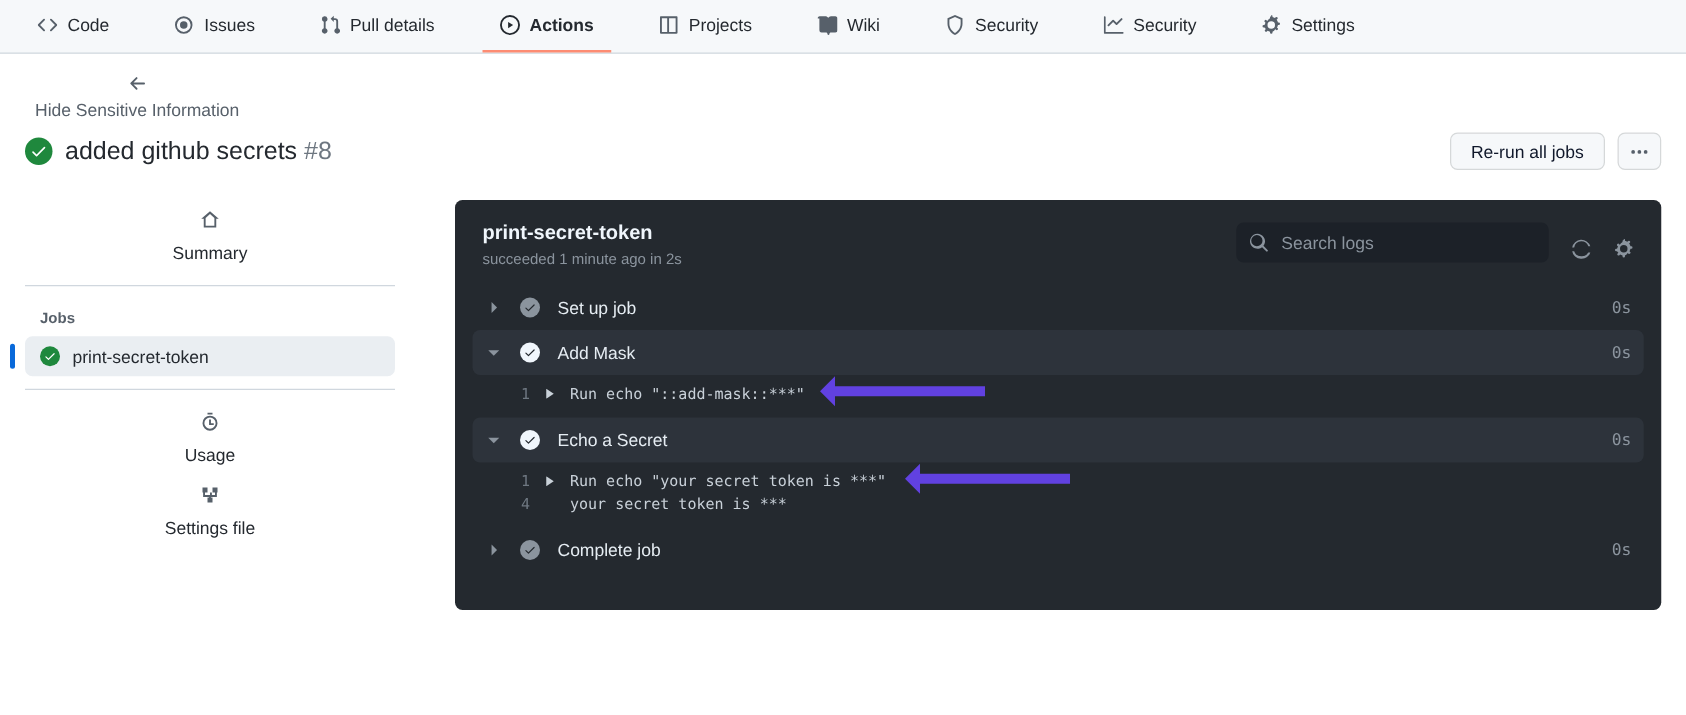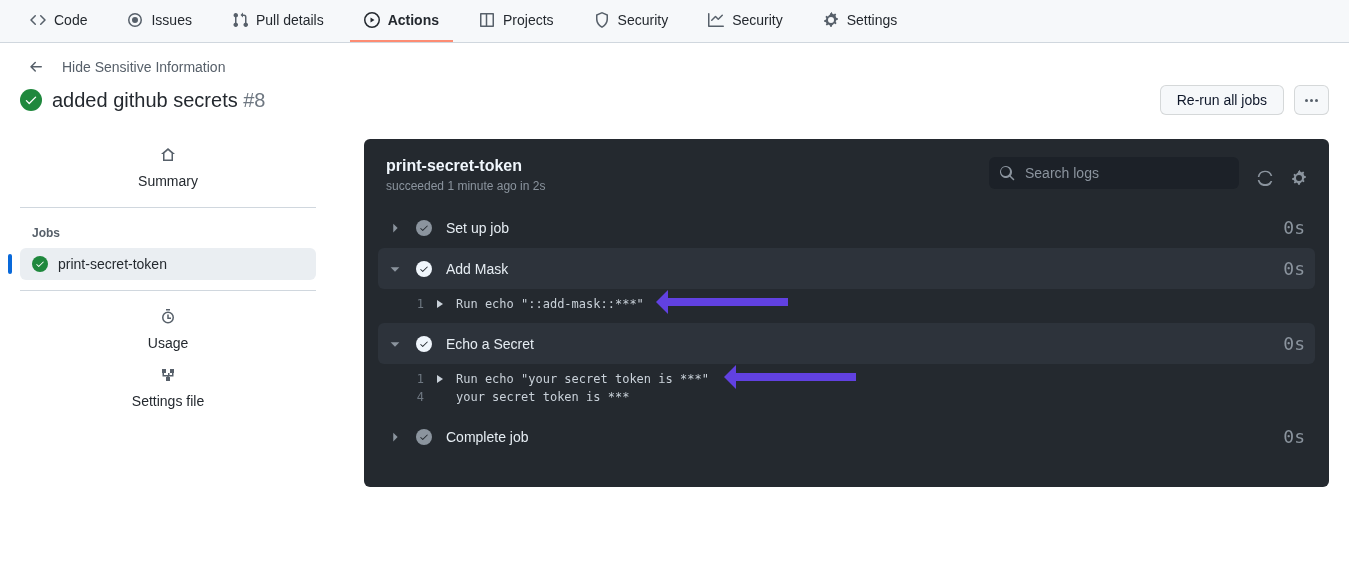--- a/index.html
+++ b/index.html
@@ -1,23 +1,23 @@
 <!DOCTYPE html>
 <html><head>
 <meta charset="utf-8">
 <style>
 * { margin: 0; padding: 0; box-sizing: border-box; }
 body { font-family: -apple-system, BlinkMacSystemFont, "Segoe UI", Helvetica, Arial, sans-serif; font-size: 14px; color: #24292f; background: #ffffff; }
-.repo-nav { background: #f6f8fa; border-bottom: 1px solid #d0d7de; padding: 0 16px; display: flex; gap: 12px; }
+.repo-nav { background: #f6f8fa; border-bottom: 1px solid #d0d7de; padding: 0 16px; display: flex; gap: 24px; }
 .repo-nav-item { display: flex; align-items: center; gap: 8px; padding: 12px 14px; color: #24292f; font-size: 14px; cursor: pointer; border-bottom: 2px solid transparent; }
 .repo-nav-item.active { border-bottom-color: #fd8c73; font-weight: 600; }
 .repo-nav-item svg { width: 16px; height: 16px; fill: #57606a; }
 .repo-nav-item.active svg { fill: #24292f; }
 .page { padding: 16px 20px 16px 20px; }
-.back-link { display: inline-flex; align-items: center; gap: 18px; color: #57606a; font-size: 14px; margin-bottom: 8px; cursor: pointer; padding-left: 8px; }
+.back-link { display: inline-flex; align-items: center; gap: 5px; color: #57606a; font-size: 14px; margin-bottom: 8px; cursor: pointer; padding-left: 8px; flex-direction: column; }
 .title-row { display: flex; align-items: center; justify-content: space-between; margin-top: 2px; }
 .title-left { display: flex; align-items: center; gap: 10px; }
 .success-circle { width: 22px; height: 22px; background: #1f883d; border-radius: 50%; display: flex; align-items: center; justify-content: center; flex-shrink: 0; }
 .success-circle svg { width: 14px; height: 14px; fill: #ffffff; }
 .page-title { font-size: 20px; font-weight: 400; }
 .page-title .num { color: #6e7781; font-weight: 300; }
 .title-actions { display: flex; gap: 10px; }
 .btn { background: #f6f8fa; border: 1px solid rgba(27,31,36,.15); border-radius: 6px; padding: 6px 16px; font-size: 14px; font-weight: 500; cursor: pointer; color: #0f172a; }
 .btn-icon-only { padding: 6px 10px; display: flex; align-items: center; }
 .kebab { display: flex; gap: 2px; }
@@ -47,21 +47,21 @@
 .steps { padding: 2px 14px 30px; }
 .step-row { display: flex; align-items: center; gap: 14px; padding: 10px 10px; border-radius: 6px; cursor: pointer; background: transparent; }
 .step-row.expanded { background: #2d333b; }
 .step-row .chev { width: 14px; height: 14px; fill: #8b949e; }
 .step-row .status { width: 16px; height: 16px; border-radius: 50%; display: flex; align-items: center; justify-content: center; flex-shrink: 0; }
 .step-row .status.success-st { background: #8b949e; }
 .step-row.expanded .status.success-st,
 .step-row .status.success-bright { background: #f0f6fc; }
 .step-row .status svg { width: 10px; height: 10px; fill: #24292f; }
 .step-row .label { color: #e6edf3; flex: 1; font-size: 14px; }
-.step-row .dur { color: #8b949e; font-family: ui-monospace, SFMono-Regular, Menlo, monospace; font-size: 18px; }
+.step-row .dur { color: #8b949e; font-family: ui-monospace, SFMono-Regular, Menlo, monospace; font-size: 13px; }
 .log-block { padding: 6px 10px 10px 10px; font-family: ui-monospace, SFMono-Regular, Menlo, monospace; font-size: 12px; color: #c9d1d9; position: relative; }
 .log-line { display: flex; gap: 12px; padding: 2px 0 2px 16px; align-items: center; }
 .log-ln { color: #6e7781; width: 20px; text-align: right; }
 .log-caret { width: 8px; height: 8px; fill: #c9d1d9; flex-shrink: 0; }
 .arrow-annotation { position: absolute; height: 8px; background: #6141e1; }
 .arrow-annotation::before { content: ""; position: absolute; right: 100%; top: -8px; border: 12px solid transparent; border-right-color: #6141e1; }
 ::placeholder { color: #8b949e; }
 </style>
 </head>
 <body>
@@ -89,20 +89,26 @@
     <svg viewBox="0 0 16 16">
         <path d="M8 0a8 8 0 1 0 0 16A8 8 0 0 0 8 0zm0 1.5a6.5 6.5 0 1 1 0 13 6.5 6.5 0 0 1 0-13zM6.5 5.5v5l4-2.5-4-2.5z"></path>
       </svg>
     <span>Actions</span>
   </div>
   <div class="repo-nav-item">
     <svg viewBox="0 0 16 16">
         <path d="M1.75 1h12.5c.41 0 .75.34.75.75v12.5c0 .41-.34.75-.75.75H1.75A.75.75 0 0 1 1 14.25V1.75C1 1.34 1.34 1 1.75 1zM2.5 2.5v11h4.25v-11H2.5zm5.75 0v11h5.25v-11H8.25z"></path>
       </svg>
     <span>Projects</span>
+  </div>
+  <div class="repo-nav-item">
+    <svg viewBox="0 0 16 16">
+        <path d="M0 2.75C0 1.78.78 1 1.75 1h4.5c.97 0 1.83.48 2.35 1.21A2.75 2.75 0 0 1 10.75 1h3.5c.97 0 1.75.78 1.75 1.75v9.5A1.75 1.75 0 0 1 14.25 14h-3.5c-.69 0-1.25.56-1.25 1.25a.75.75 0 0 1-1.5 0c0-.69-.56-1.25-1.25-1.25h-3.5A1.75 1.75 0 0 1 1.5 12.25v-9.5z"></path>
+      </svg>
+    <span>Wiki</span>
   </div>
   <div class="repo-nav-item">
     <svg viewBox="0 0 16 16">
         <path d="M8 0l6 2.5V7c0 4-2.7 7.5-6 9-3.3-1.5-6-5-6-9V2.5L8 0zm0 1.6L3.5 3.5v3.5c0 3.1 2 6 4.5 7.3 2.5-1.3 4.5-4.2 4.5-7.3V3.5L8 1.6z"></path>
       </svg>
     <span>Security</span>
   </div>
   <div class="repo-nav-item">
     <svg viewBox="0 0 16 16">
         <path d="M1.5 1.75V13.5h13.75a.75.75 0 0 1 0 1.5H.75a.75.75 0 0 1-.75-.75V1.75a.75.75 0 0 1 1.5 0zm13.28 2.03l-4 4a.75.75 0 0 1-1.06 0L7.5 5.56 4.28 8.78a.75.75 0 0 1-1.06-1.06l3.75-3.75a.75.75 0 0 1 1.06 0L10.25 6.19l3.47-3.47a.75.75 0 1 1 1.06 1.06z"></path>

